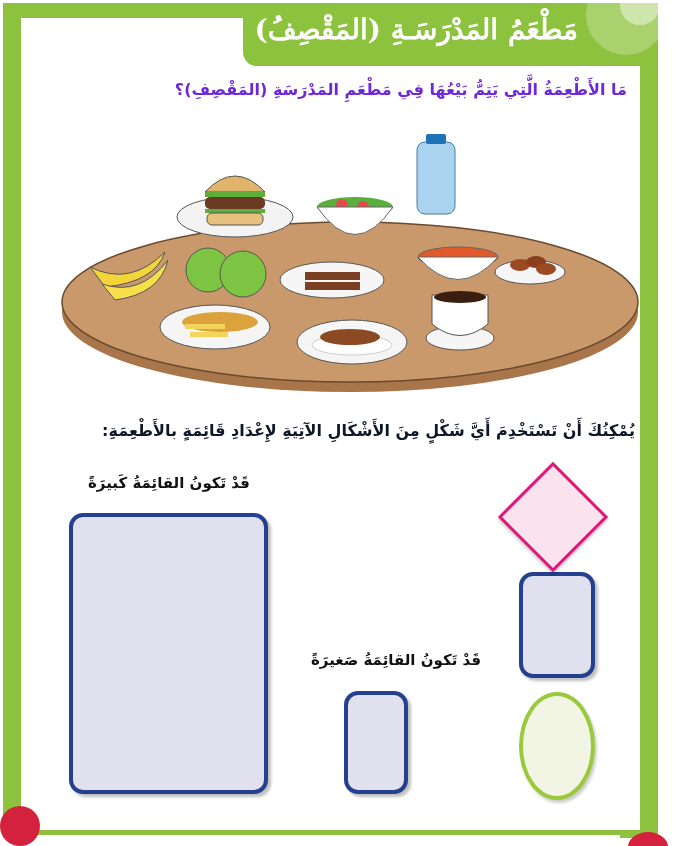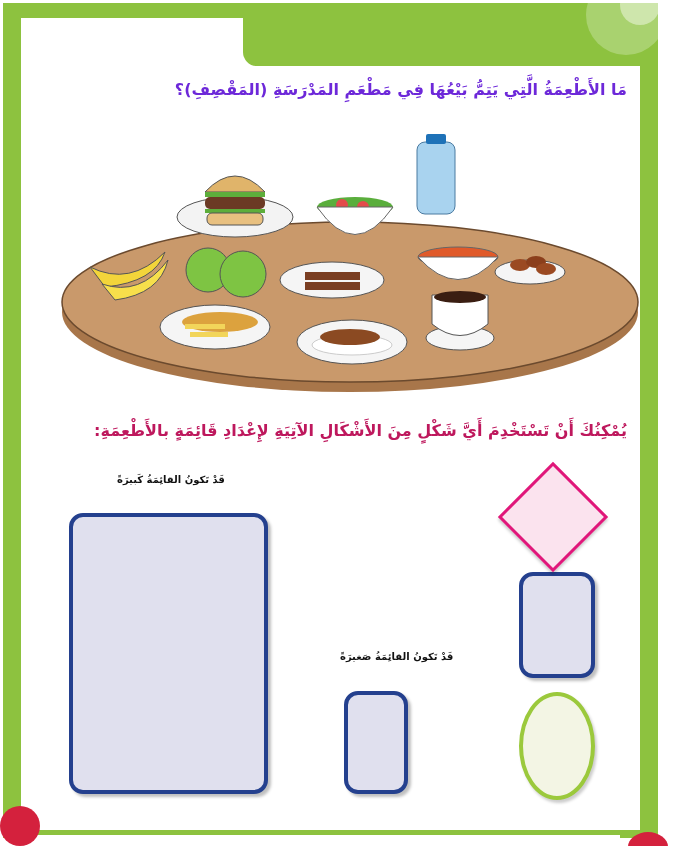--- a/index.html
+++ b/index.html
@@ -12,23 +12,23 @@
   .title-banner { position:absolute; left:243px; top:3px; width:415px; height:63px;
                   background:#8dc23f; border-bottom-left-radius:14px; overflow:hidden; }
   .title-banner .bubble1 { position:absolute; right:-8px; top:-28px; width:80px; height:80px;
                   border-radius:50%; background:#b0d67c; opacity:.8; }
   .title-banner .bubble2 { position:absolute; right:-2px; top:-18px; width:40px; height:40px;
                   border-radius:50%; background:#d2e8b2; opacity:.9; }
   .title-text { position:absolute; right:80px; top:10px; color:#ffffff; font-size:28px;
                 font-family:"DejaVu Serif", serif; font-weight:bold; direction:rtl; white-space:nowrap; }
   .question { position:absolute; right:72px; top:80px; direction:rtl; font-size:16px;
               font-weight:bold; color:#6d28d9; font-family:"DejaVu Sans", sans-serif; white-space:nowrap; }
-  .instruction { position:absolute; right:72px; top:421px; direction:rtl; font-size:16px;
-                 font-weight:bold; color:#be185d; white-space:nowrap; }
-  .label { position:absolute; direction:rtl; font-size:10px; font-weight:bold; color:#111; white-space:nowrap;margin-left:29px; }
+  .instruction { position:absolute; right:64px; top:421px; direction:rtl; font-size:16px;
+                 font-weight:bold; color:#0f172a; white-space:nowrap; }
+  .label { position:absolute; direction:rtl; font-size:15px; font-weight:bold; color:#111; white-space:nowrap; }
   .illustration { position:absolute; left:60px; top:112px; width:580px; height:280px; }
   .shape-rect { position:absolute; background:#e0e0ee; border:4px solid #24408e;
                 border-radius:14px; box-shadow:3px 3px 3px rgba(0,0,0,.25); box-sizing:border-box; }
   .shape-diamond { position:absolute; left:514px; top:478px; width:72px; height:72px;
                    background:#fbe3ee; border:3px solid #e0177a; transform:rotate(45deg);
                    box-shadow:2px 2px 3px rgba(0,0,0,.2); }
   .shape-oval { position:absolute; left:519px; top:692px; width:76px; height:108px;
                 border-radius:50%; background:#f3f5e4; border:4px solid #9bc93c;
                 box-sizing:border-box; box-shadow:2px 3px 3px rgba(0,0,0,.2); }
   .page-num-left { position:absolute; left:0px; top:806px; width:40px; height:40px; border-radius:50%;
@@ -40,20 +40,21 @@
 </head>
 <body>
 
 <div class="page-frame">
   <div class="page-inner"></div>
 </div>
 
 <div class="title-banner">
   <div class="bubble1"></div>
   <div class="bubble2"></div>
+  <div class="title-text">مَطْعَمُ المَدْرَسَـةِ (المَقْصِفُ)</div>
 </div>
 
 <div class="question">مَا الأَطْعِمَةُ الَّتِي يَتِمُّ بَيْعُهَا فِي مَطْعَمِ المَدْرَسَةِ (المَقْصِفِ)؟</div>
 
 <div class="illustration">
   <svg width="580" height="280" viewBox="0 0 580 280">
 
     <ellipse cx="290" cy="200" rx="288" ry="80" fill="#a8764a"></ellipse>
     <ellipse cx="290" cy="190" rx="288" ry="80" fill="#c9996b" stroke="#6b4a2e" stroke-width="1.5"></ellipse>
 

